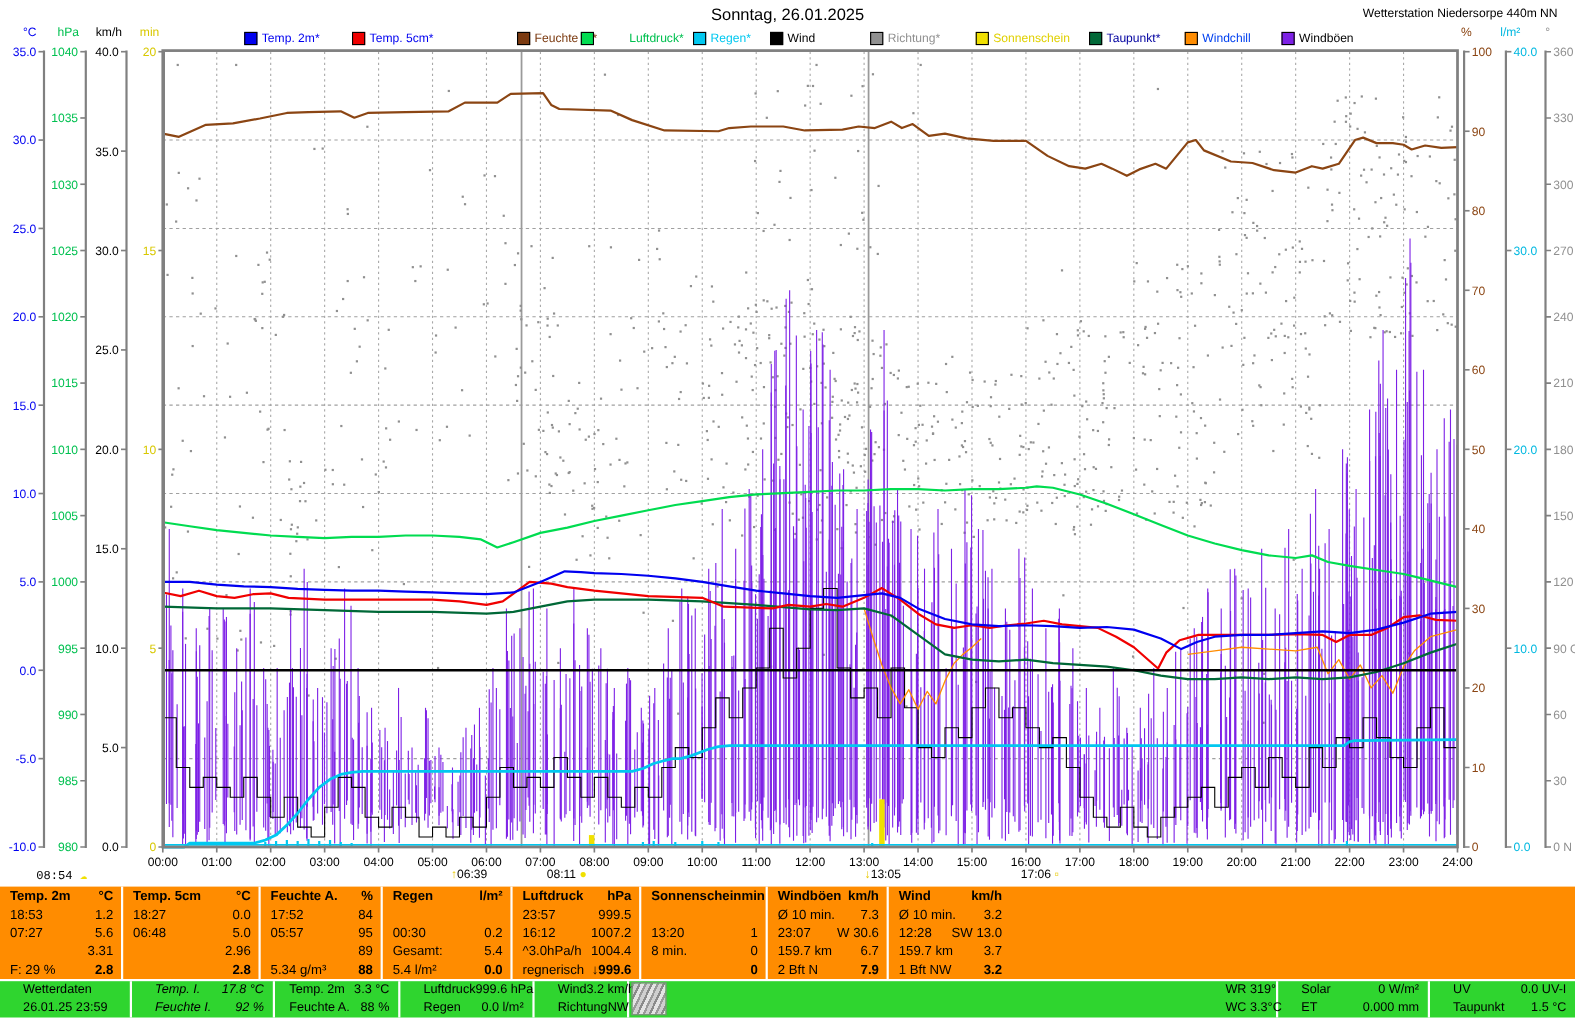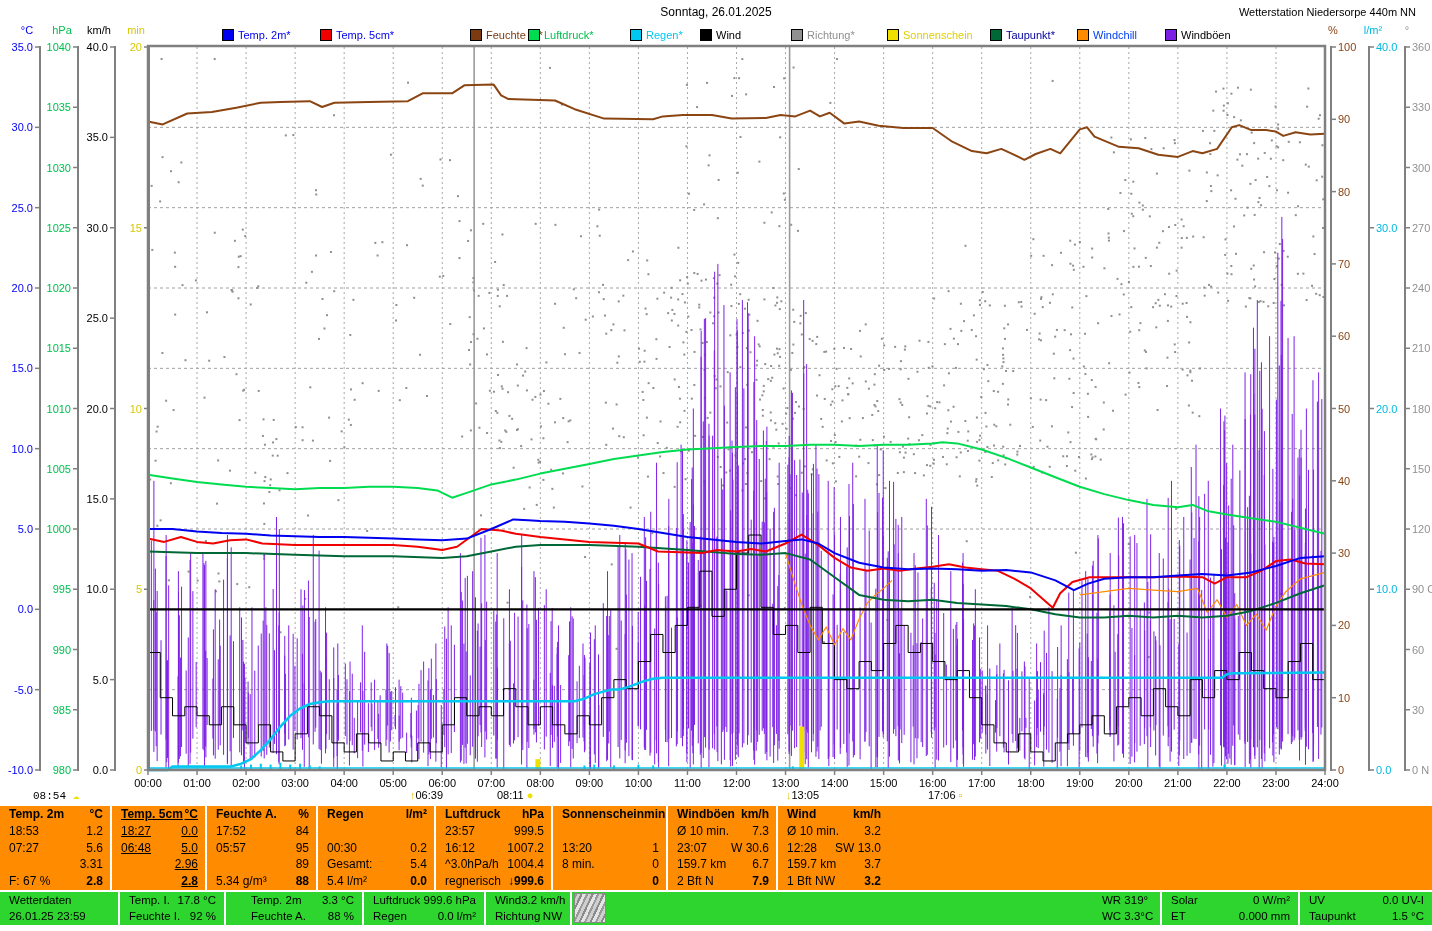--- a/index.html
+++ b/index.html
@@ -1,19 +1,19 @@
 <!DOCTYPE html>
 <html><head>
 <meta charset="utf-8">
 <style>
   html,body{margin:0;padding:0;background:#fff;}
   .page{position:relative;width:1432px;height:931px;background:#fff;
         font-family:"Liberation Sans",sans-serif;overflow:hidden;}
   .title{position:absolute;top:5px;left:0;width:100%;text-align:center;
-         font-size:12px;color:#000;}
+         font-size:15px;color:#000;}
   .station{position:absolute;top:6px;right:16px;font-size:11px;color:#000;}
   .unit-label{position:absolute;top:24px;font-size:11px;transform:translateX(-50%);}
   .legend-item{position:absolute;top:29px;display:flex;align-items:center;font-size:11px;}
   .legend-box{width:10px;height:10px;border:1px solid #000;margin-right:4px;display:inline-block;}
   svg{position:absolute;left:0;top:0;}
   .marker{position:absolute;top:789px;font-size:11px;color:#000;white-space:nowrap;}
   .marker .ic{font-size:11px;}
   
   .wtable{position:absolute;left:0;top:806px;width:1432px;height:84px;background:#FF8C00;
           display:flex;color:#000;}
@@ -22,21 +22,21 @@
   .trow{height:16.8px;line-height:16.8px;display:flex;justify-content:space-between;
         font-size:12px;overflow:hidden;}
   .trow .lt{padding-left:9px;white-space:nowrap;}
   .trow .rt{padding-right:7px;white-space:nowrap;text-align:right;}
   .b{font-weight:bold;}
   
   .sbar{position:absolute;left:0;top:892px;width:1432px;height:33px;background:#2FD52F;color:#000;}
   .scell{position:absolute;top:0;height:33px;box-sizing:border-box;border-right:2px solid #fff;}
   .scell.noborder{border-right:none;}
   .srow{height:16px;line-height:17px;font-size:11.5px;display:flex;justify-content:space-between;}
-  .srow .lt{padding-left:9px;white-space:nowrap;}
+  .srow .lt{padding-left:21px;white-space:nowrap;}
   .srow .rt{padding-right:8px;white-space:nowrap;}
   .wicon{position:absolute;top:1px;height:30px;border:1px solid #888;box-sizing:border-box;
          background:repeating-linear-gradient(115deg,#9a9a9a 0 2px,#cfcfcf 2px 5px,#8a8a8a 5px 7px,#e4e4e4 7px 10px);}
 </style>
 </head>
 <body>
 
 <div class="page">
   <div class="title">Sonntag, 26.01.2025</div>
   <div class="station">Wetterstation Niedersorpe 440m NN</div>
@@ -57,21 +57,21 @@
       <span class="legend-item" style="left: 320px;">
         <span class="legend-box" style="background: rgb(240, 0, 0);"></span>
         <span style="color: rgb(0, 0, 240);">Temp. 5cm*</span>
       </span>
       <span class="legend-item" style="left: 432px; padding-left: 38px;">
         <span class="legend-box" style="background: rgb(123, 58, 16);"></span>
         <span style="color: rgb(123, 58, 16);">Feuchte A.*</span>
       </span>
       <span class="legend-item" style="left: 528px;">
         <span class="legend-box" style="background: rgb(0, 220, 80);"></span>
-        <span style="color: rgb(0, 192, 80);">Luftdruck*</span>
+        <span style="color: rgb(0, 192, 80); margin-left: 28px;">Luftdruck*</span>
       </span>
       <span class="legend-item" style="left: 630px;">
         <span class="legend-box" style="background: rgb(0, 200, 240);"></span>
         <span style="color: rgb(0, 200, 240);">Regen*</span>
       </span>
       <span class="legend-item" style="left: 700px;">
         <span class="legend-box" style="background: rgb(0, 0, 0);"></span>
         <span style="color: rgb(0, 0, 0);">Wind</span>
       </span>
       <span class="legend-item" style="left: 791px;">
@@ -1982,25 +1982,25 @@
         </div>
         <div class="trow">
           <span class="lt">07:27</span>
           <span class="rt">5.6</span>
         </div>
         <div class="trow">
           <span class="lt"></span>
           <span class="rt">3.31</span>
         </div>
         <div class="trow ">
-          <span class="lt">F: 67 %</span>
+          <span class="lt">F: 29 %</span>
           <span class="rt b">2.8</span>
         </div>
       </div>
-      <div class="tg" style="width: 95px; text-decoration: underline;">
+      <div class="tg" style="width: 125px;">
         <div class="trow b">
           <span class="lt">Temp. 5cm</span>
           <span class="rt">°C</span>
         </div>
         <div class="trow">
           <span class="lt">18:27</span>
           <span class="rt">0.0</span>
         </div>
         <div class="trow">
           <span class="lt">06:48</span>
@@ -2152,21 +2152,21 @@
       <div class="scell" style="left: 0px; width: 120px;">
         <div class="srow">
           <span class="lt">Wetterdaten</span>
           <span class="rt"></span>
         </div>
         <div class="srow">
           <span class="lt">26.01.25 23:59</span>
           <span class="rt"></span>
         </div>
       </div>
-      <div class="scell" style="left: 120px; width: 106px;">
+      <div class="scell" style="left: 120px; width: 130px; font-style: italic;">
         <div class="srow">
           <span class="lt">Temp. I.</span>
           <span class="rt">17.8 °C</span>
         </div>
         <div class="srow">
           <span class="lt">Feuchte I.</span>
           <span class="rt">92 %</span>
         </div>
       </div>
       <div class="scell" style="left: 242px; width: 122px;">

